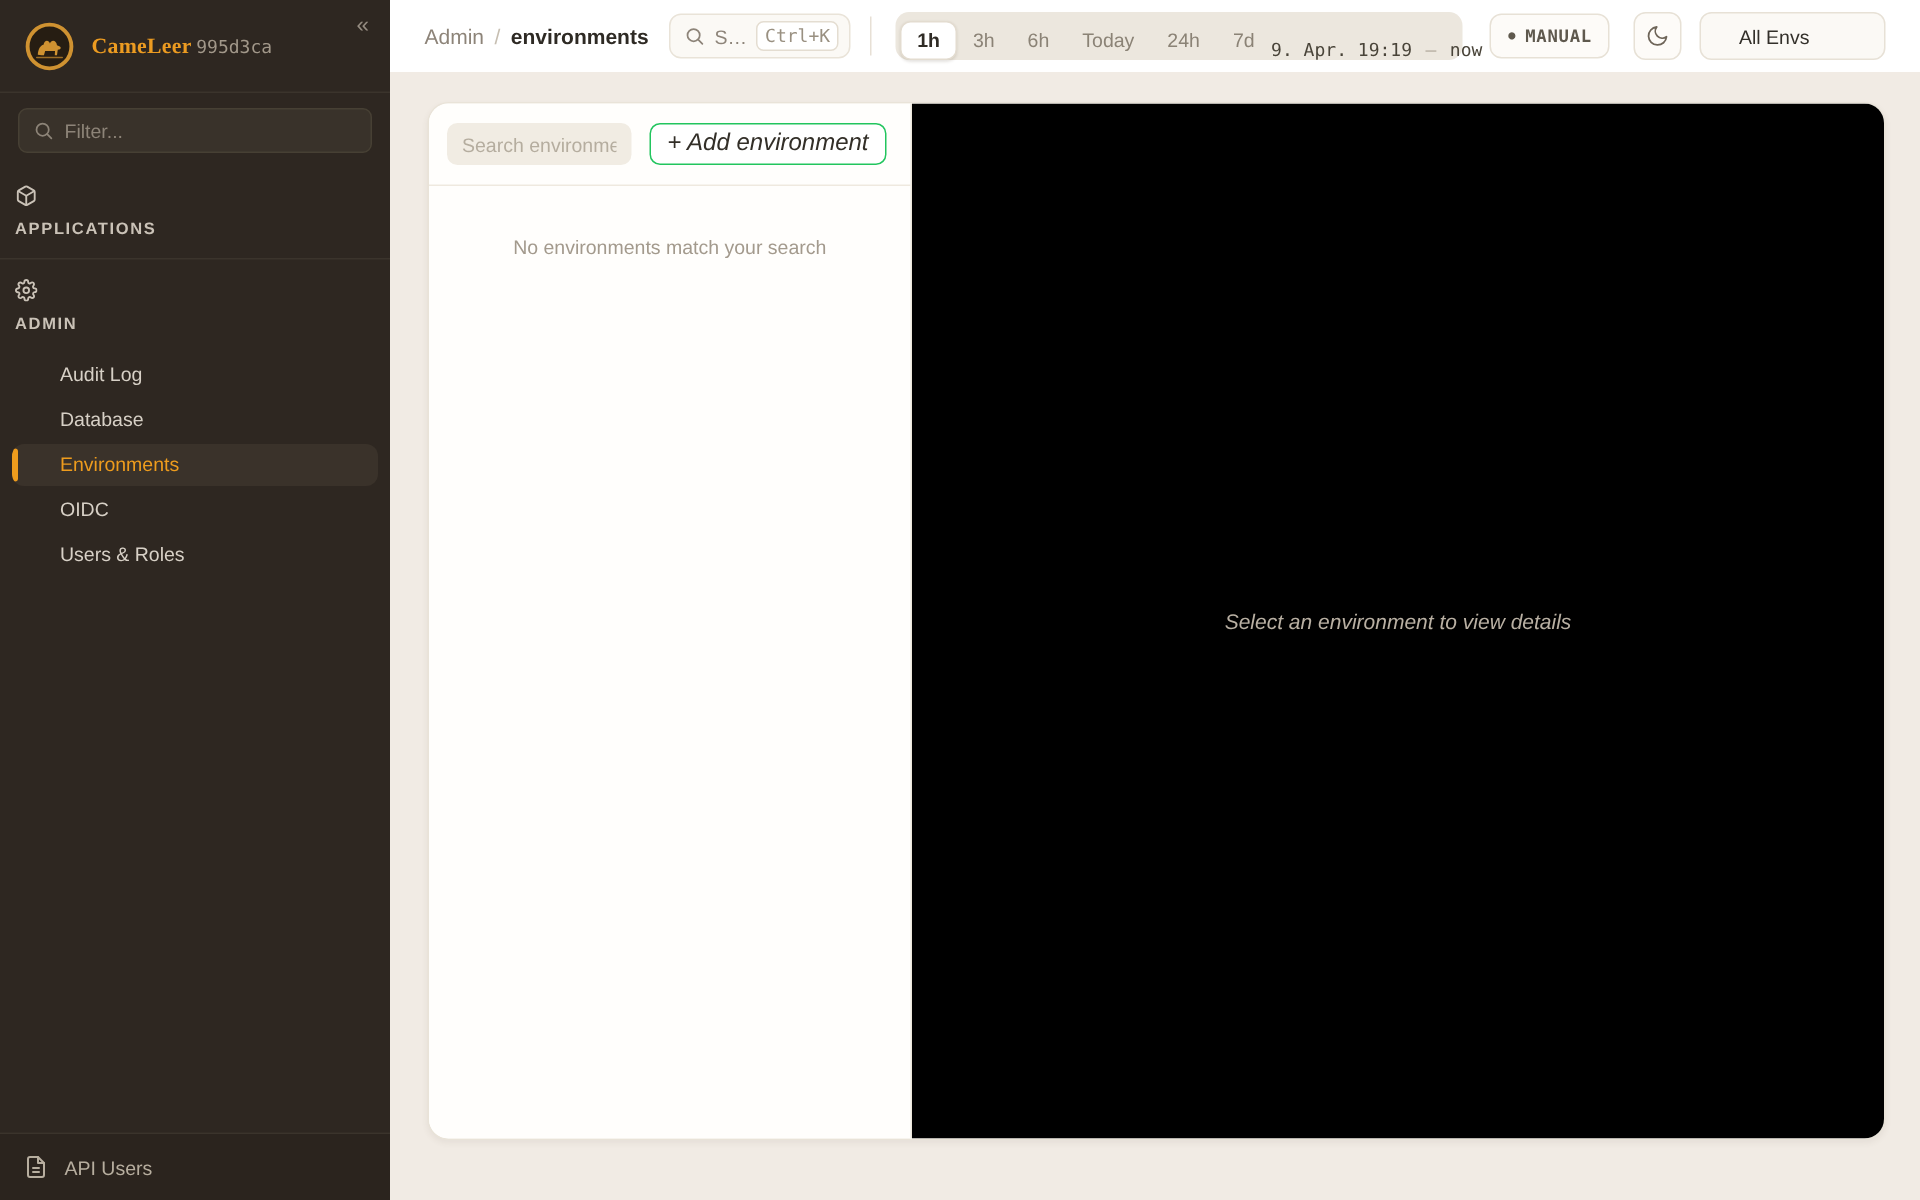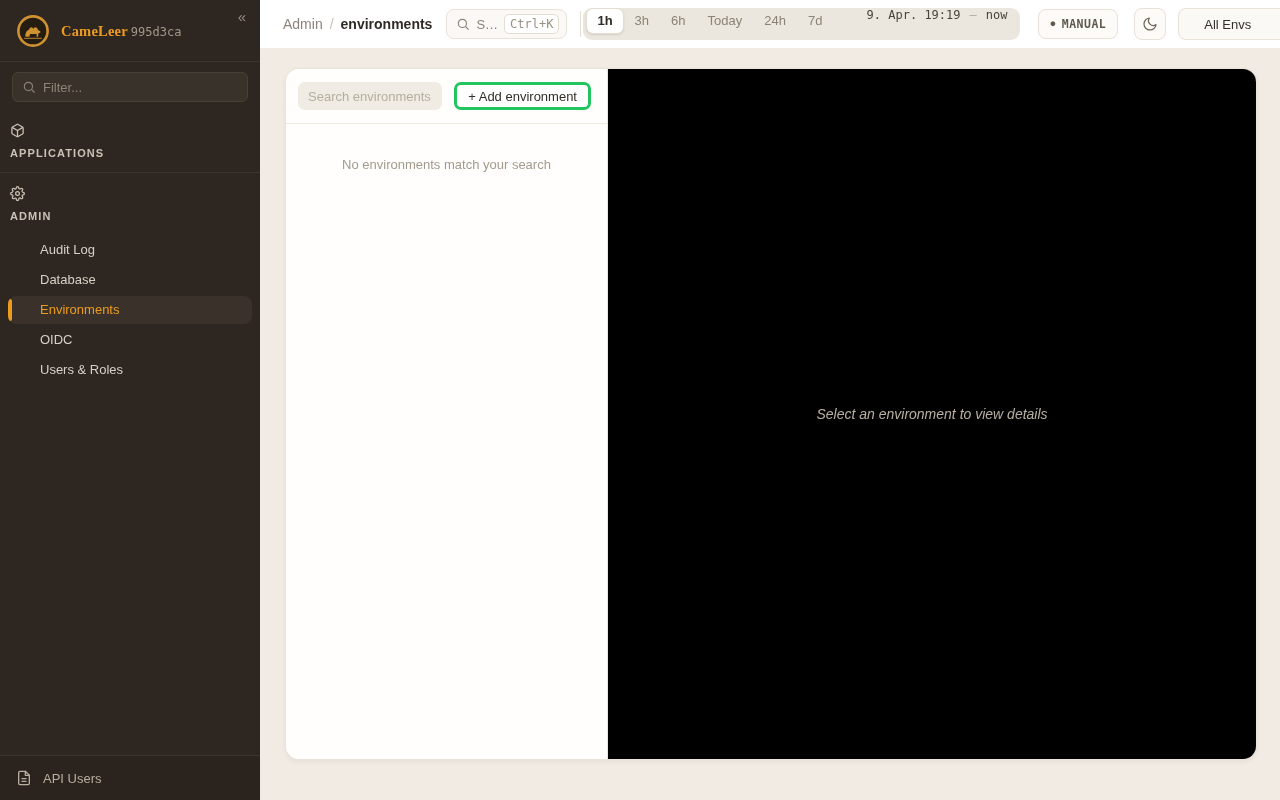--- a/index.html
+++ b/index.html
@@ -88,23 +88,23 @@
     display: flex; align-items: center; gap: 6px; padding: 0 7px 0 9px; cursor: pointer;
   }
   .gs-text { color: #8d8479; font-size: 13px; }
   .kbd {
     font-family: "DejaVu Sans Mono", monospace; font-size: 12px; color: #999081;
     border: 1px solid #e4ddd1; background: #fff; border-radius: 5px; padding: 2px 5px;
   }
   .v-divider { width: 1px; height: 26px; background: #e7e0d5; margin-left: 13px; flex: none; }
 
   .time-seg {
-    margin-left: 2px; width: 437px; height: 32px; flex: none;
+    margin-left: 16px; width: 378px; height: 32px; flex: none;
     background: #ece7de; border-radius: 9px;
-    display: flex; align-items: flex-start; padding: 0 13px 0 3px;
+    display: flex; align-items: flex-end; padding: 0 13px 0 3px;
   }
   .seg-btn {
     font-size: 13px; color: #8b8376; padding: 0 11px; height: 26px; line-height: 26px;
     border-radius: 7px; cursor: pointer; background: transparent; border: none;
     font-family: inherit; white-space: nowrap;
   }
   .seg-btn.active {
     background: #fff; color: #2f2b25; font-weight: 700; padding: 0 10px;
     border: 1px solid #e3dcd0; line-height: 24px;
     box-shadow: 0 1px 2px rgba(70, 58, 35, .14);
@@ -148,23 +148,23 @@
     width: 322px; flex: none; background: #fffefc;
     border-right: 1px solid #ece6db; display: flex; flex-direction: column;
   }
   .list-toolbar { display: flex; gap: 12px; padding: 13px 16px 13px 12px; border-bottom: 1px solid #efe9df; flex: none; }
   .env-search {
     flex: 1; min-width: 0; height: 28px; background: #f1ece3; border: none; outline: none;
     border-radius: 7px; padding: 0 10px; font-size: 13px; color: #35302a; font-family: inherit;
   }
   .env-search::placeholder { color: #b5ad9f; }
   .add-env-btn {
-    height: 28px; flex: none; background: #fff; border: 3px solid #22c55e; border-radius: 7px;
-    font-size: 13px; color: #332f28; padding: 0 11px; cursor: pointer;
-    font-family: inherit; white-space: nowrap;
+    height: 28px; flex: none; background: #fff; border: 1px solid #22c55e; border-radius: 7px;
+    font-size: 16px; color: #332f28; padding: 0 11px; cursor: pointer;
+    font-family: inherit; white-space: nowrap; font-style: italic;
   }
   .list-empty { text-align: center; margin-top: 33px; font-size: 13px; color: #a39a8d; }
   .detail-panel { flex: 1; background: #000000; display: flex; align-items: center; justify-content: center; }
   .detail-empty { font-style: italic; font-size: 14px; color: #b9b0a3; }
 </style>
 </head>
 <body>
 
 <aside class="sidebar">
   <div class="side-header">

